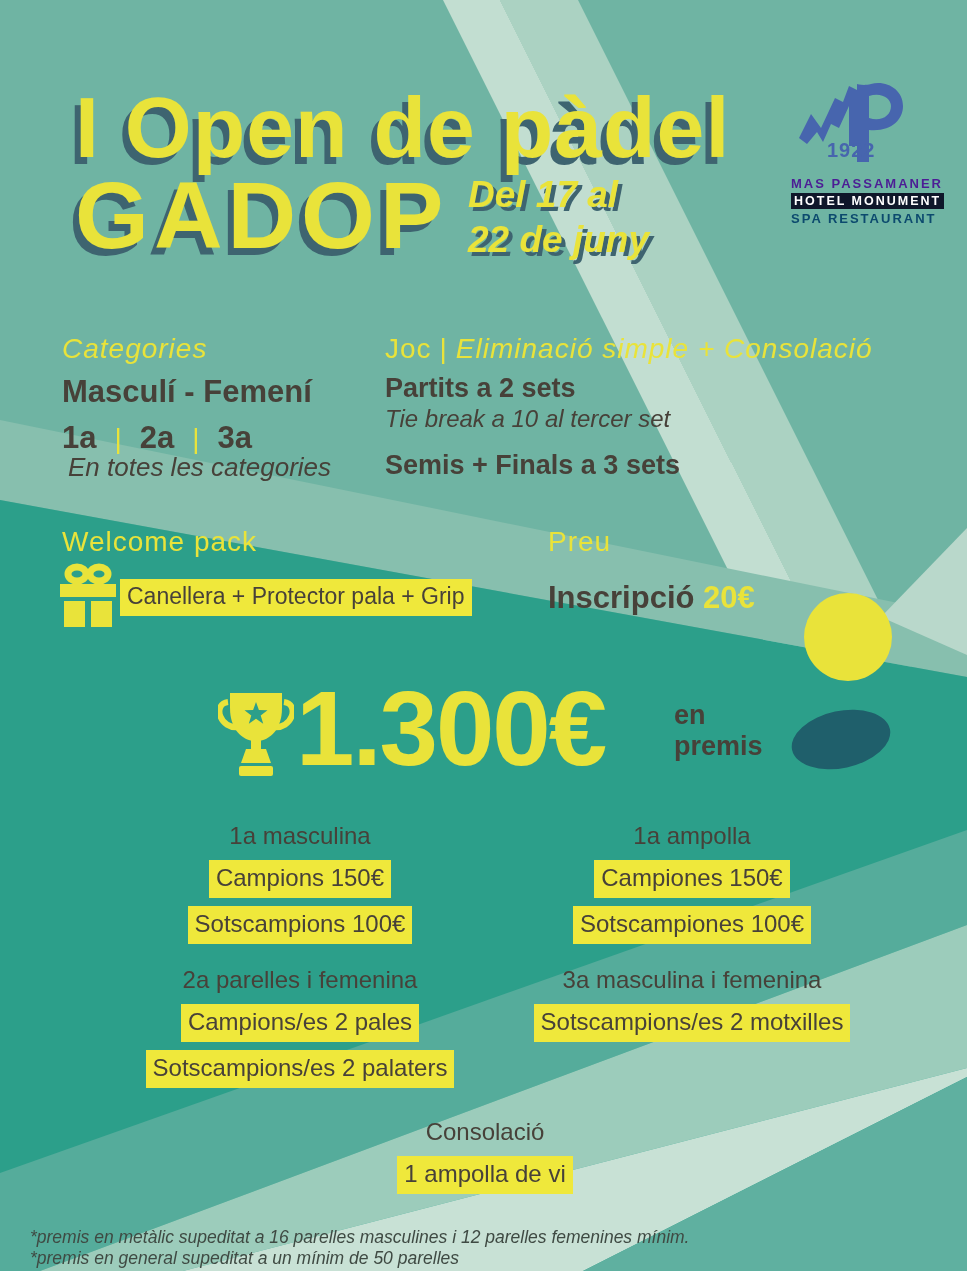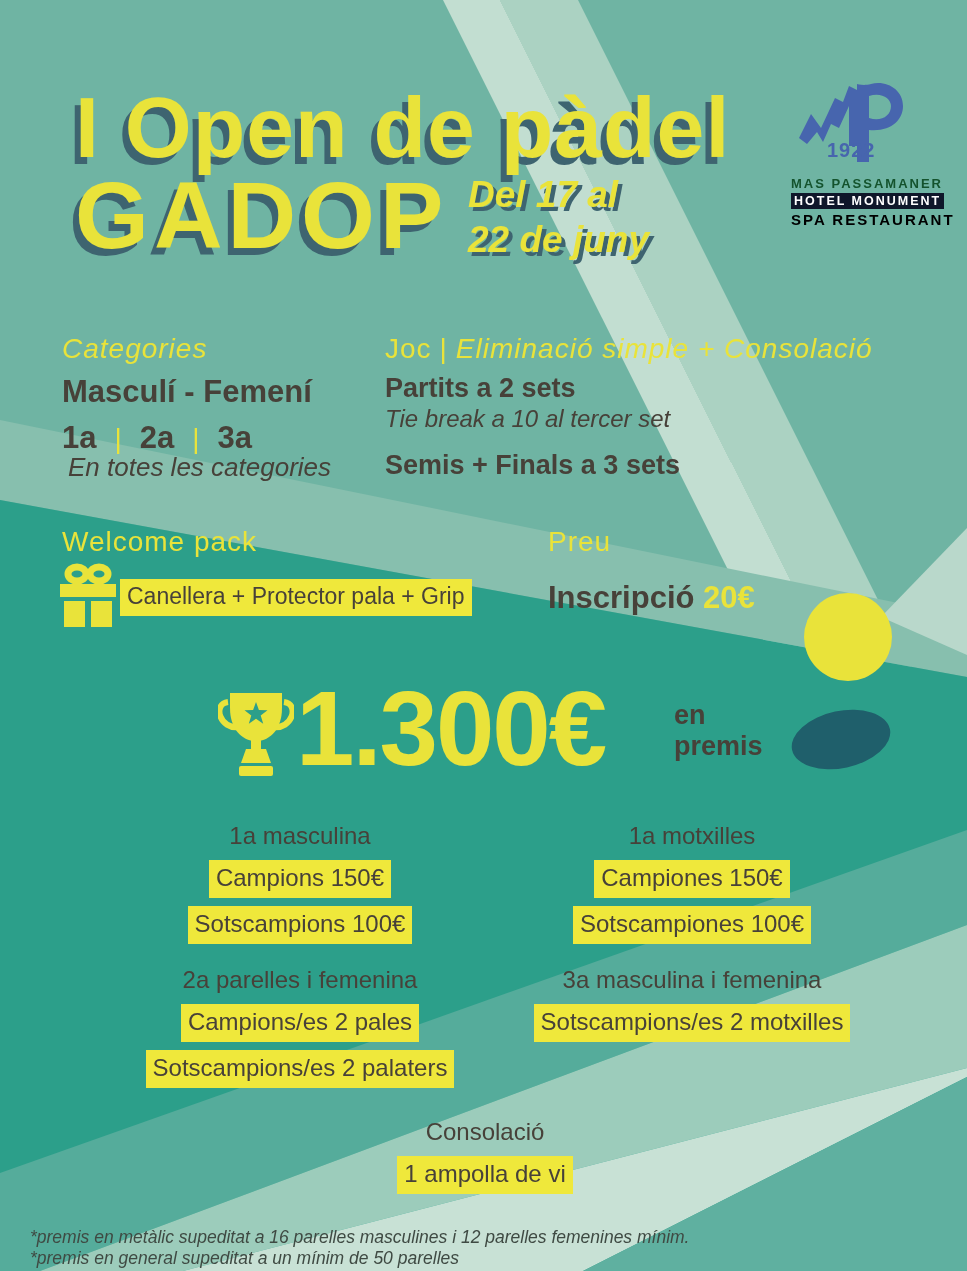--- a/index.html
+++ b/index.html
@@ -78,23 +78,23 @@
     position:absolute;width:460px;display:flex;flex-direction:column;
     align-items:center;gap:8px;
   }
   .prize-label{color:#474139;font-size:24px;margin-bottom:2px;white-space:nowrap;}
   .footer{
     left:30px;top:1227px;font-size:17.5px;font-style:italic;color:#3F4A43;
     line-height:21px;white-space:nowrap;
   }
   
   .logo{left:791px;top:76px;width:146px;text-align:left;}
-  .logo-text1{font-size:13px;letter-spacing:2px;color:#14532d;font-weight:700;white-space:nowrap;margin-top:4px;}
+  .logo-text1{font-size:13px;letter-spacing:2px;color:#4c1d95;font-weight:700;white-space:nowrap;margin-top:4px;}
   .logo-text2{display:inline-block;font-size:12.5px;letter-spacing:2px;color:#FFFFFF;background:#0f172a;font-weight:700;padding:1px 3px;white-space:nowrap;margin-top:2px;}
-  .logo-text3{font-size:15px;letter-spacing:2px;color:#000000;font-weight:700;white-space:nowrap;margin-top:2px;}
+  .logo-text3{font-size:13px;letter-spacing:2px;color:#0c4a6e;font-weight:700;white-space:nowrap;margin-top:2px;}
 </style>
 </head>
 <body>
 
 <div id="poster">
 
   <div class="bg top-stripe"></div>
   <div class="bg light-band"></div>
   <div class="bg corner-pale"></div>
   <div class="bg dark-green"></div>
@@ -171,21 +171,21 @@
     <div>en</div>
     <div>premis</div>
   </div>
 
   <div class="prize-col" style="left:70px;top:822px;">
     <div class="prize-label">1a masculina</div>
     <span class="ybox">Campions 150€</span>
     <span class="ybox">Sotscampions 100€</span>
   </div>
   <div class="prize-col" style="left:462px;top:822px;">
-    <div class="prize-label">1a motxilles</div>
+    <div class="prize-label">1a ampolla</div>
     <span class="ybox">Campiones 150€</span>
     <span class="ybox">Sotscampiones 100€</span>
   </div>
 
   <div class="prize-col" style="left:70px;top:966px;">
     <div class="prize-label">2a parelles i femenina</div>
     <span class="ybox">Campions/es 2 pales</span>
     <span class="ybox">Sotscampions/es 2 palaters</span>
   </div>
   <div class="prize-col" style="left:462px;top:966px;">

